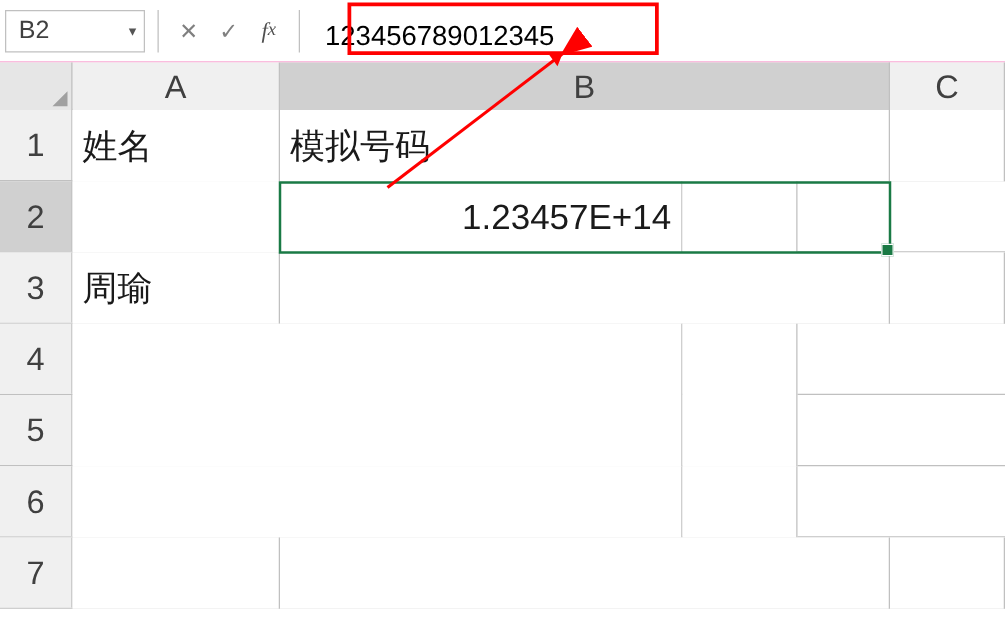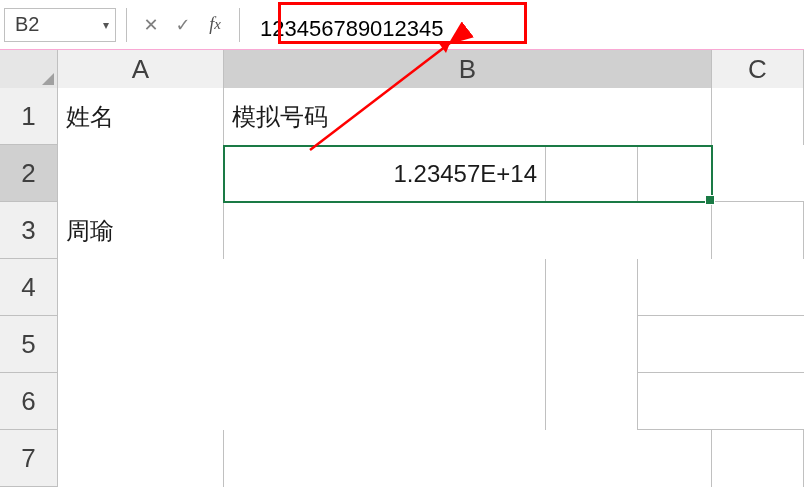--- a/index.html
+++ b/index.html
@@ -106,21 +106,21 @@
     background: #f0f0f0;
     border-right: 1px solid #c0c0c0;
   }
   .row-h.active { background: #d0d0d0; }
   .cell {
     height: 57px;
     border-right: 1px solid #c0c0c0;
     display: flex;
     align-items: center;
     padding: 0 8px;
-    font-size: 24px;
+    font-size: 28px;
     color: #1a1a1a;
     font-family: "DengXian","Microsoft YaHei",Arial,sans-serif;
     background: #fff;
   }
   .cell.right { justify-content: flex-end; }
   .cell.colA { width: 166px; }
   .cell.colB { width: 488px; }
   .cell.colC { width: 92px; }
   .selected-cell {
     position: absolute;

